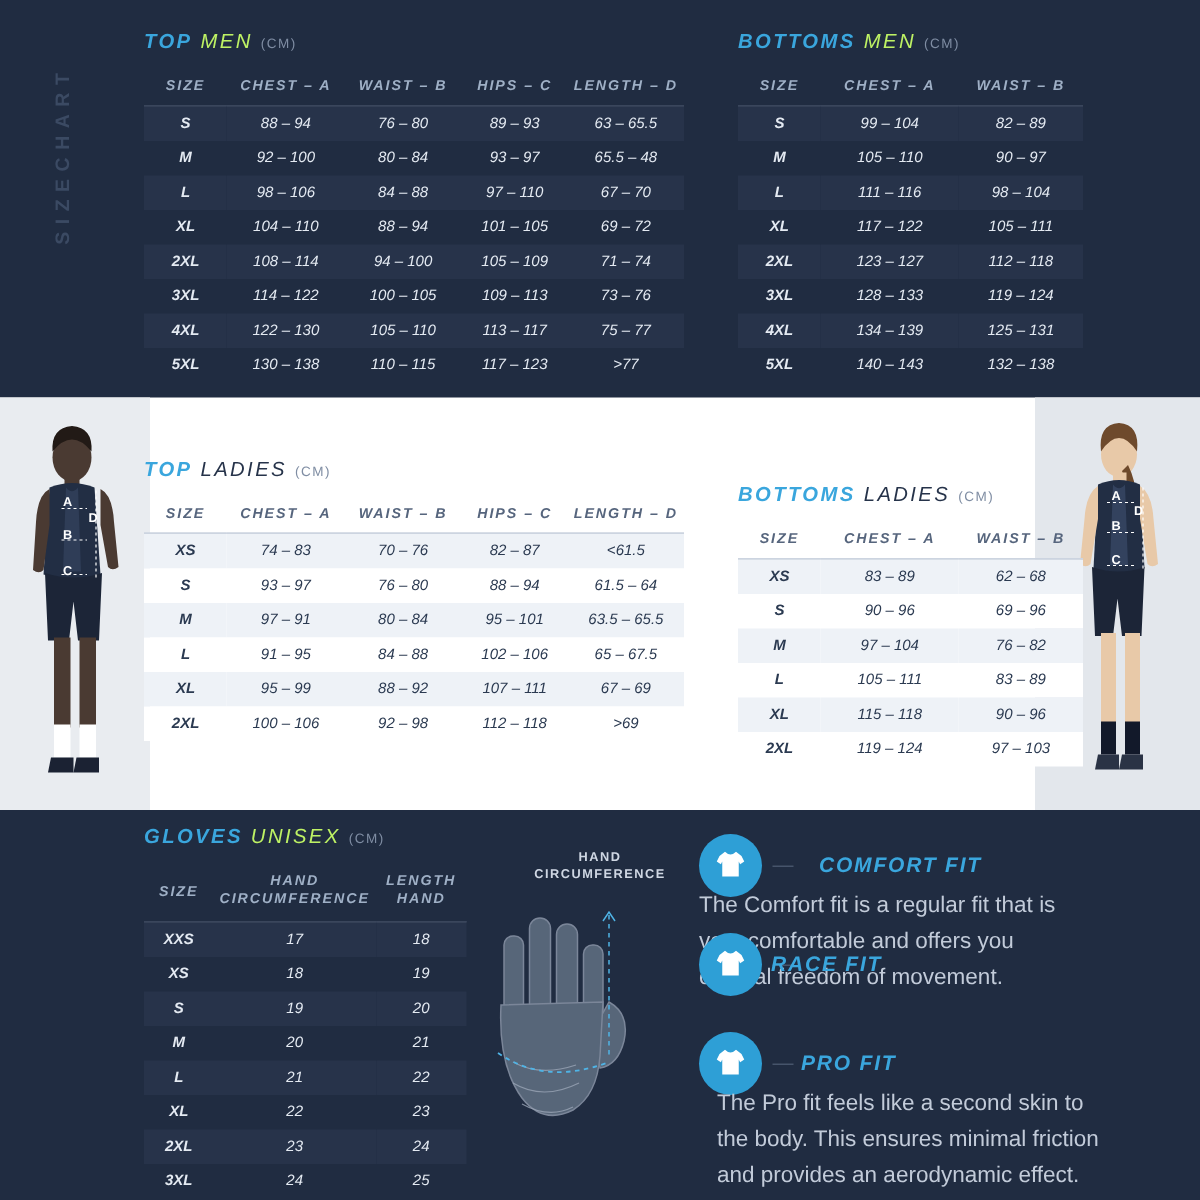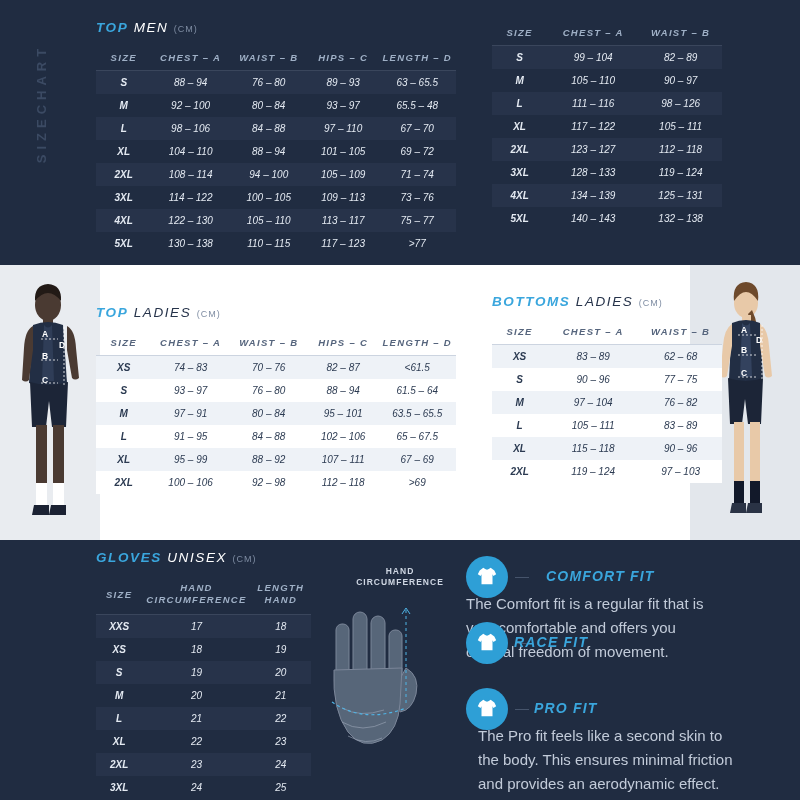--- a/index.html
+++ b/index.html
@@ -23,21 +23,21 @@
     transform: rotate(-90deg); transform-origin: center center;
     font-size: 13px; letter-spacing: 5px; color:#3b4a63; font-weight:700;
   }
 
   
   .block { position: absolute; }
   .block-title {
     font-size: 13.5px; letter-spacing: 1.6px; margin-bottom: 10px;
   }
   .block-title .t1 { color:#3aa6dd; font-weight:700; font-style: italic;}
-  .block-title .t2 { color:#ffffff; font-weight:400; font-style: italic;}
+  .block-title .t2 { color:#bef264; font-weight:400; font-style: italic;}
   .block-title .t2.dark { color:#26334a; }
   .block-title .unit { font-size:9px; letter-spacing:1px; color:#7f8da3; }
 
   table { border-collapse: collapse; width: 100%; }
   th {
     font-size: 9.5px; letter-spacing: 1.3px; font-weight: 700; font-style: italic;
     padding: 7px 4px; white-space: nowrap;
   }
   td {
     font-size: 10px; font-style: italic; padding: 6px 4px; text-align: center;
@@ -170,20 +170,25 @@
             <td>130 – 138</td>
             <td>110 – 115</td>
             <td>117 – 123</td>
             <td>&gt;77</td>
           </tr>
       </tbody>
     </table>
   </div>
 
   <div class="block" style="left:492px; top:20px; width:230px;">
+    <div class="block-title">
+      <span class="t1">BOTTOMS</span>
+      <span class="t2">MEN</span>
+      <span class="unit">(CM)</span>
+    </div>
     <table class="dark-tbl">
       <thead>
           <tr>
         <th style="width:24%">SIZE</th>
         <th style="width:40%">CHEST – A</th>
         <th style="width:36%">WAIST – B</th>
       </tr>
         </thead>
       <tbody>
         <tr>
@@ -192,21 +197,21 @@
             <td>82 – 89</td>
           </tr>
         <tr>
             <td class="sizecol">M</td>
             <td>105 – 110</td>
             <td>90 – 97</td>
           </tr>
         <tr>
             <td class="sizecol">L</td>
             <td>111 – 116</td>
-            <td>98 – 126</td>
+            <td>98 – 104</td>
           </tr>
         <tr>
             <td class="sizecol">XL</td>
             <td>117 – 122</td>
             <td>105 – 111</td>
           </tr>
         <tr>
             <td class="sizecol">2XL</td>
             <td>123 – 127</td>
             <td>112 – 118</td>
@@ -358,21 +363,21 @@
             <td class="sizecol">2XL</td>
             <td>100 – 106</td>
             <td>92 – 98</td>
             <td>112 – 118</td>
             <td>&gt;69</td>
           </tr>
       </tbody>
     </table>
   </div>
 
-  <div class="block" style="left:492px; top:294px; width:230px;">
+  <div class="block" style="left:492px; top:322px; width:230px;">
     <div class="block-title">
       <span class="t1">BOTTOMS</span>
       <span class="t2 dark">LADIES</span>
       <span class="unit">(CM)</span>
     </div>
     <table class="light-tbl">
       <thead>
           <tr>
         <th style="width:24%">SIZE</th>
         <th style="width:40%">CHEST – A</th>
@@ -381,21 +386,21 @@
         </thead>
       <tbody>
         <tr>
             <td class="sizecol">XS</td>
             <td>83 – 89</td>
             <td>62 – 68</td>
           </tr>
         <tr>
             <td class="sizecol">S</td>
             <td>90 – 96</td>
-            <td>77 – 75</td>
+            <td>69 – 96</td>
           </tr>
         <tr>
             <td class="sizecol">M</td>
             <td>97 – 104</td>
             <td>76 – 82</td>
           </tr>
         <tr>
             <td class="sizecol">L</td>
             <td>105 – 111</td>
             <td>83 – 89</td>

